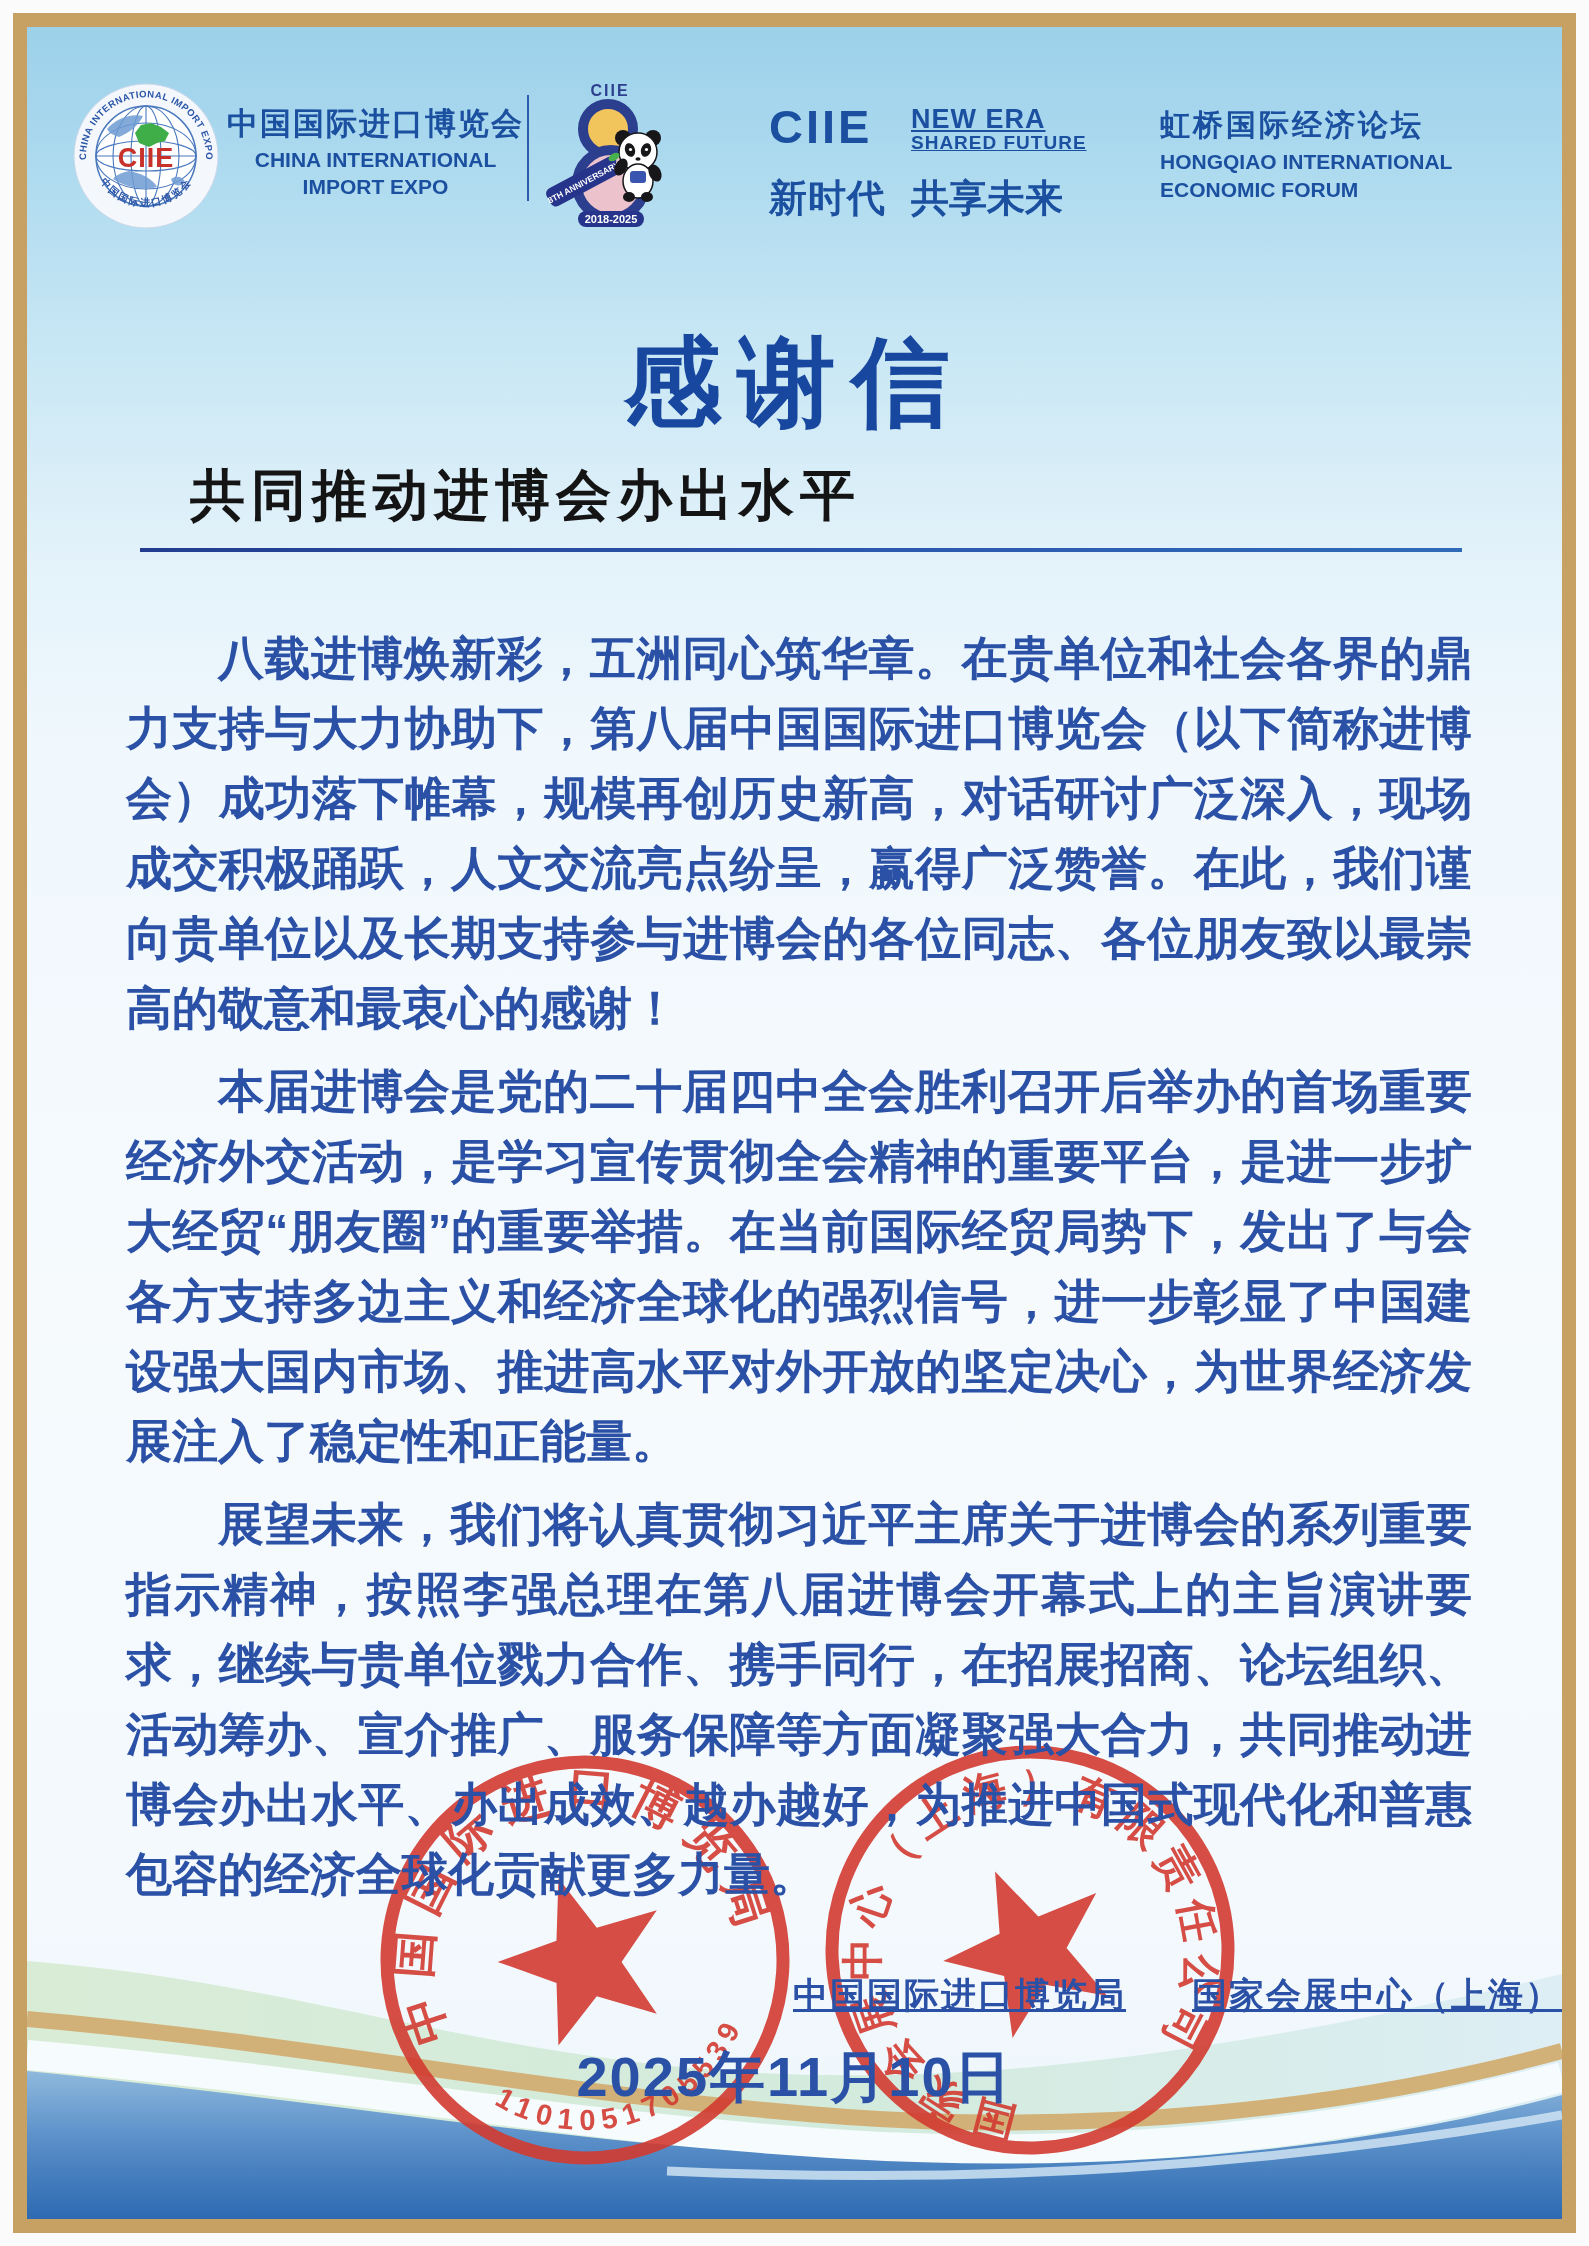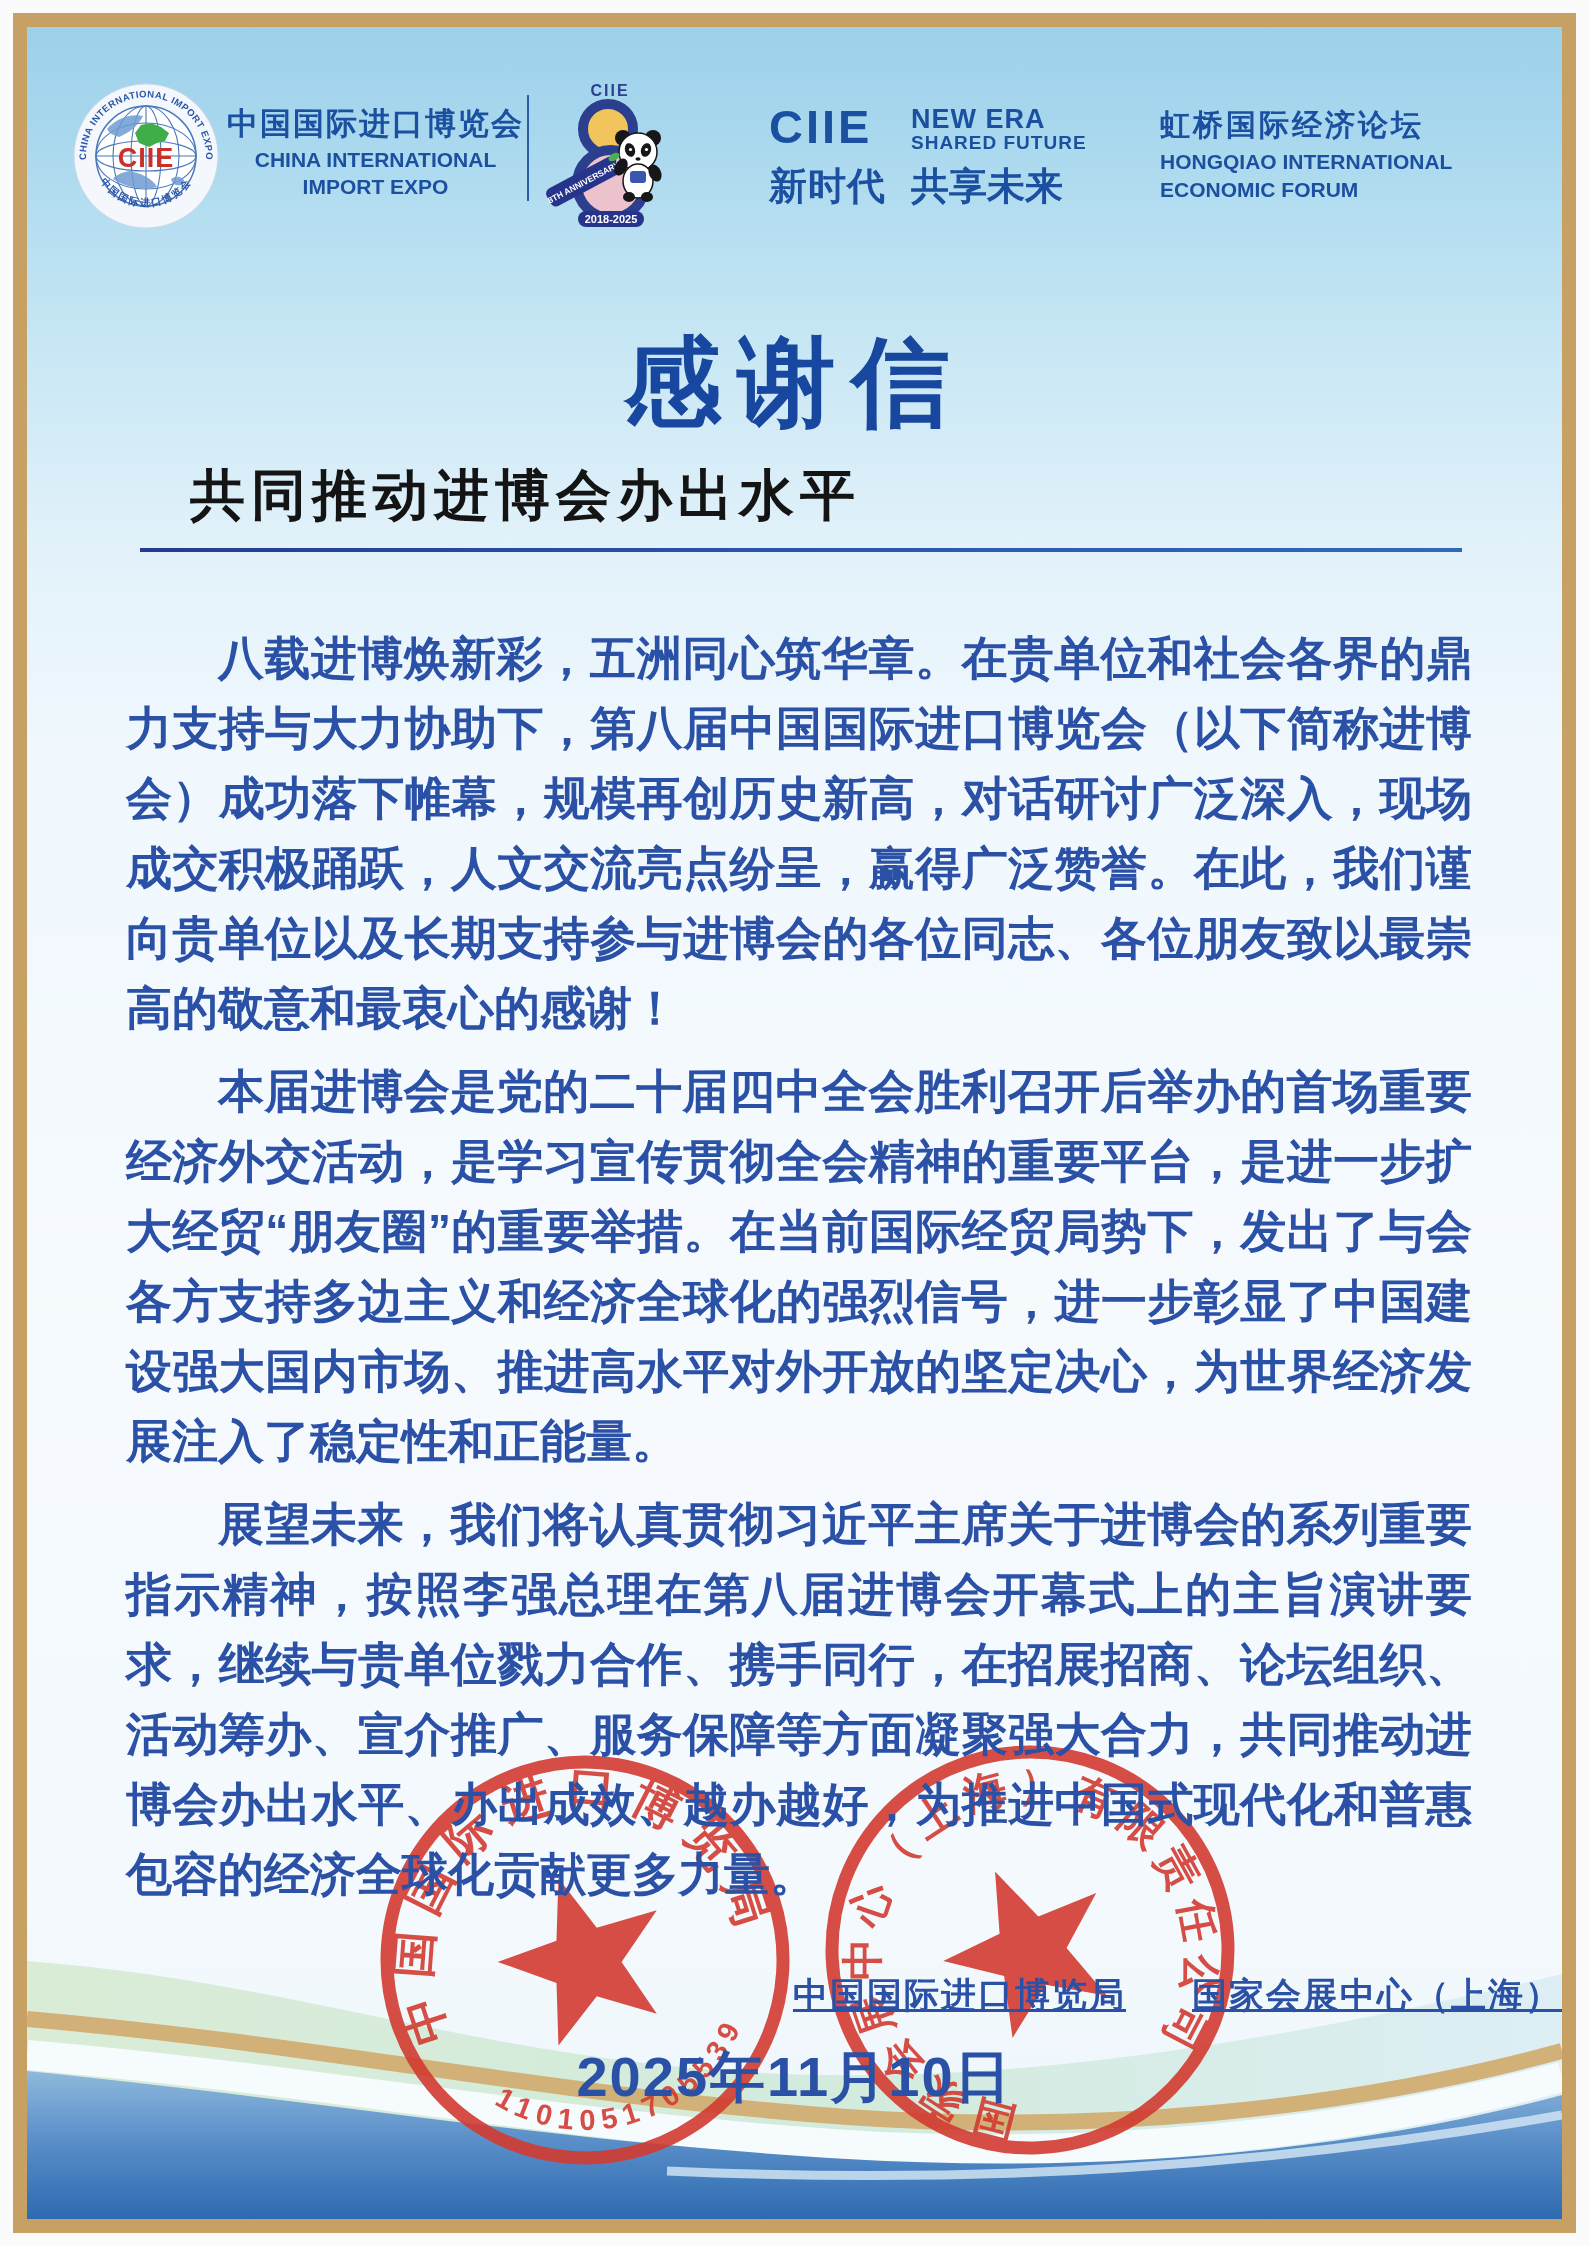--- a/index.html
+++ b/index.html
@@ -13,24 +13,24 @@
   .hdr-el{position:absolute;color:#1b4f9f;}
   .globe{left:46px;top:56px;width:146px;height:146px;}
   .org-block{left:196px;top:76px;width:305px;text-align:center;}
   .org-cn{font-size:31px;font-weight:bold;letter-spacing:2px;}
   .org-en{font-size:21px;font-weight:bold;line-height:24px;margin-top:3px;}
   .hdr-divider{left:500px;top:68px;width:2px;height:106px;background:#2a5caa;}
   .anniv{left:519px;top:54px;width:132px;height:152px;}
   .slogan{left:742px;top:76px;width:330px;}
   .slogan-row{display:flex;align-items:flex-start;}
   .slogan-ciie{font-size:47px;font-weight:bold;letter-spacing:3px;line-height:48px;width:142px;}
-  .newera{padding-top:3px;}
+  .newera{padding-top:3px;text-decoration:underline;}
   .newera-1{font-size:27px;font-weight:bold;line-height:27px;letter-spacing:1px;}
   .newera-2{font-size:19px;font-weight:bold;line-height:20px;letter-spacing:1px;}
-  .slogan-cn{display:flex;margin-top:8px;font-size:38px;font-weight:bold;}
+  .slogan-cn{display:flex;margin-top:20px;font-size:38px;font-weight:bold;}
   .slogan-cn1{width:142px;letter-spacing:1px;}
   .forum{left:1133px;top:78px;width:390px;text-align:left;}
   .forum-cn{font-size:30px;font-weight:bold;letter-spacing:3px;}
   .forum-en{font-size:21px;font-weight:bold;line-height:24px;margin-top:4px;}
   
   .title{position:absolute;left:0;top:291px;width:100%;text-align:center;margin:0;
          font-size:98px;font-weight:bold;color:#17479e;letter-spacing:16px;z-index:3;}
   .recipient{position:absolute;left:163px;top:432px;font-size:55px;color:#141414;
              font-family:"Liberation Serif","DejaVu Serif",serif;font-weight:bold;
              letter-spacing:6px;z-index:3;}

